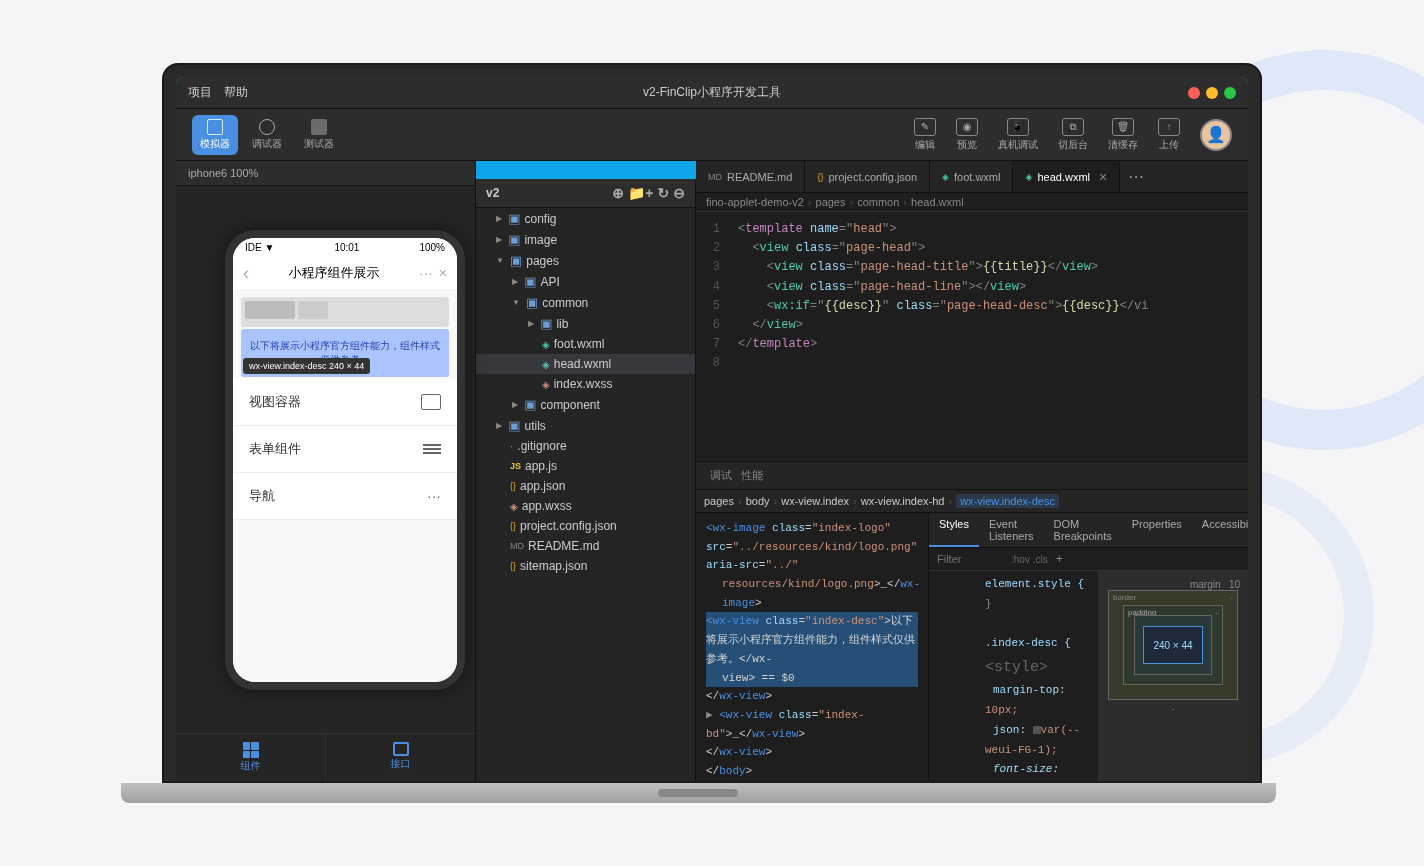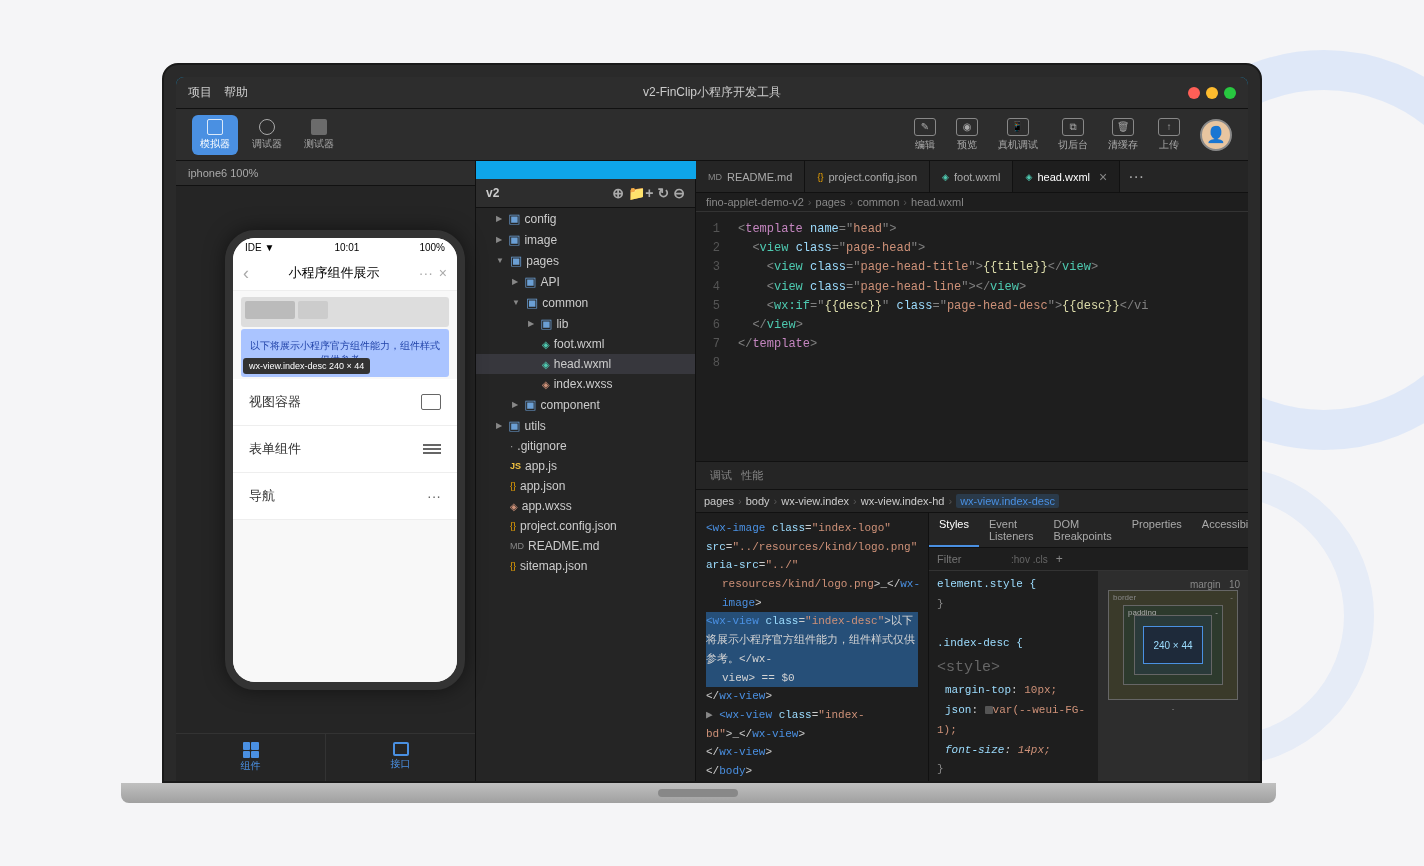--- a/index.html
+++ b/index.html
@@ -568,20 +568,21 @@
       overflow-y: auto;
       display: flex;
     }
     .styles-left {
       flex: 1;
       padding: 4px 8px;
       font-family: 'Courier New', monospace;
       font-size: 11px;
       color: #d4d4d4;
       line-height: 1.8;
+      margin-left: 48px;
     }
     .style-rule-name { color: #9cdcfe; }
     .style-prop { color: #9cdcfe; }
     .style-val { color: #ce9178; }
     .style-brace { color: #888; }
     .box-model {
       width: 150px;
       min-width: 150px;
       background: #2d2d2d;
       padding: 8px;

